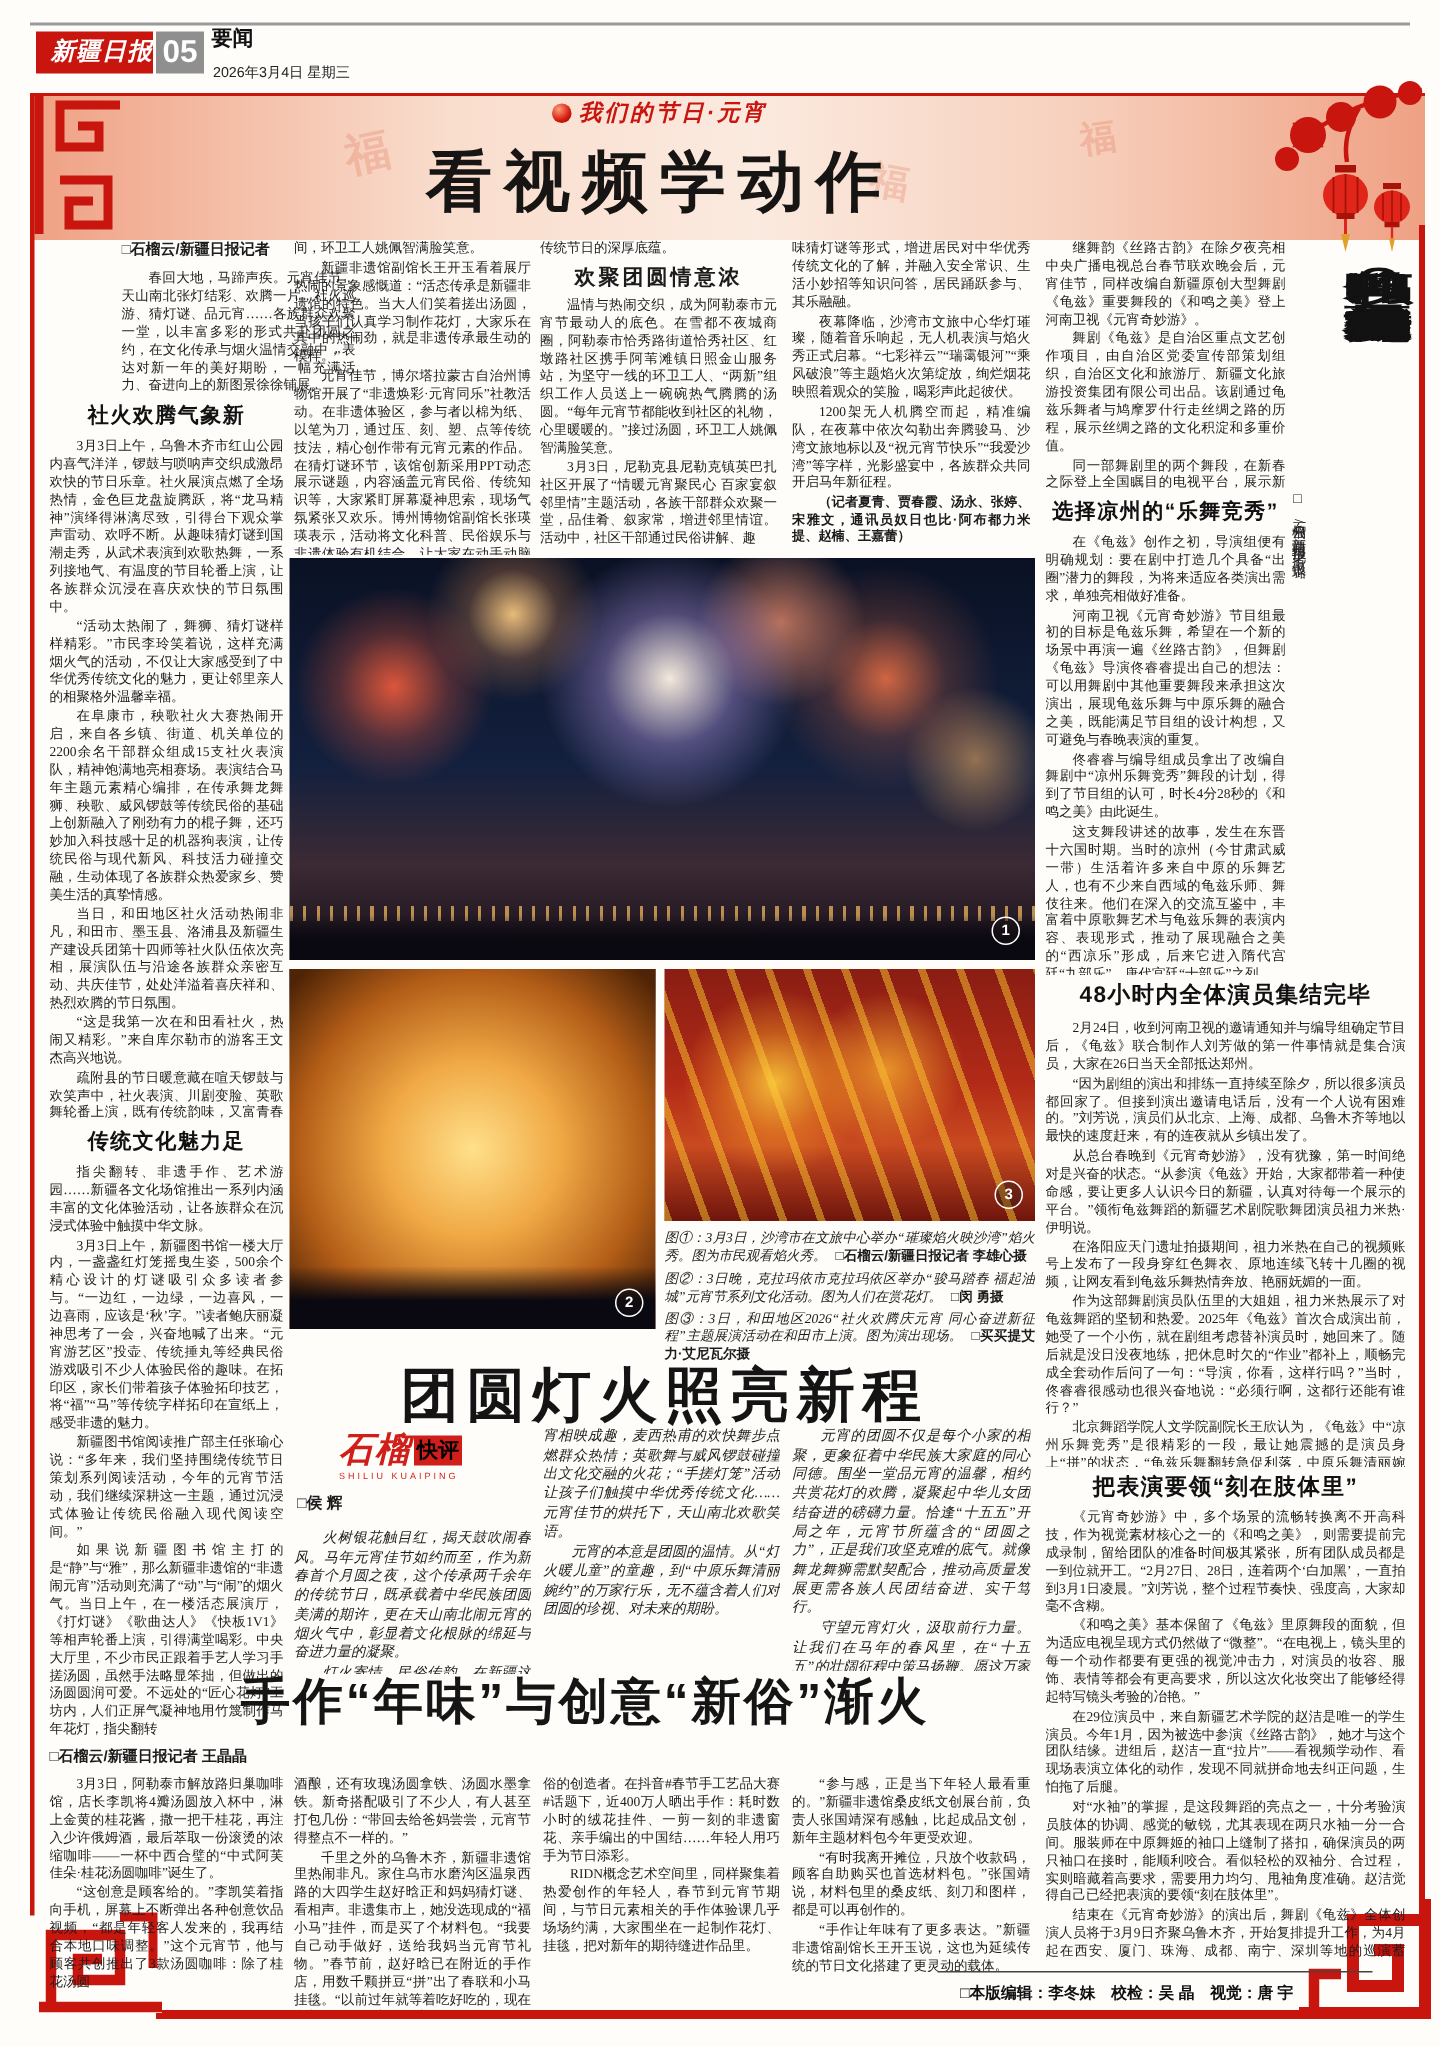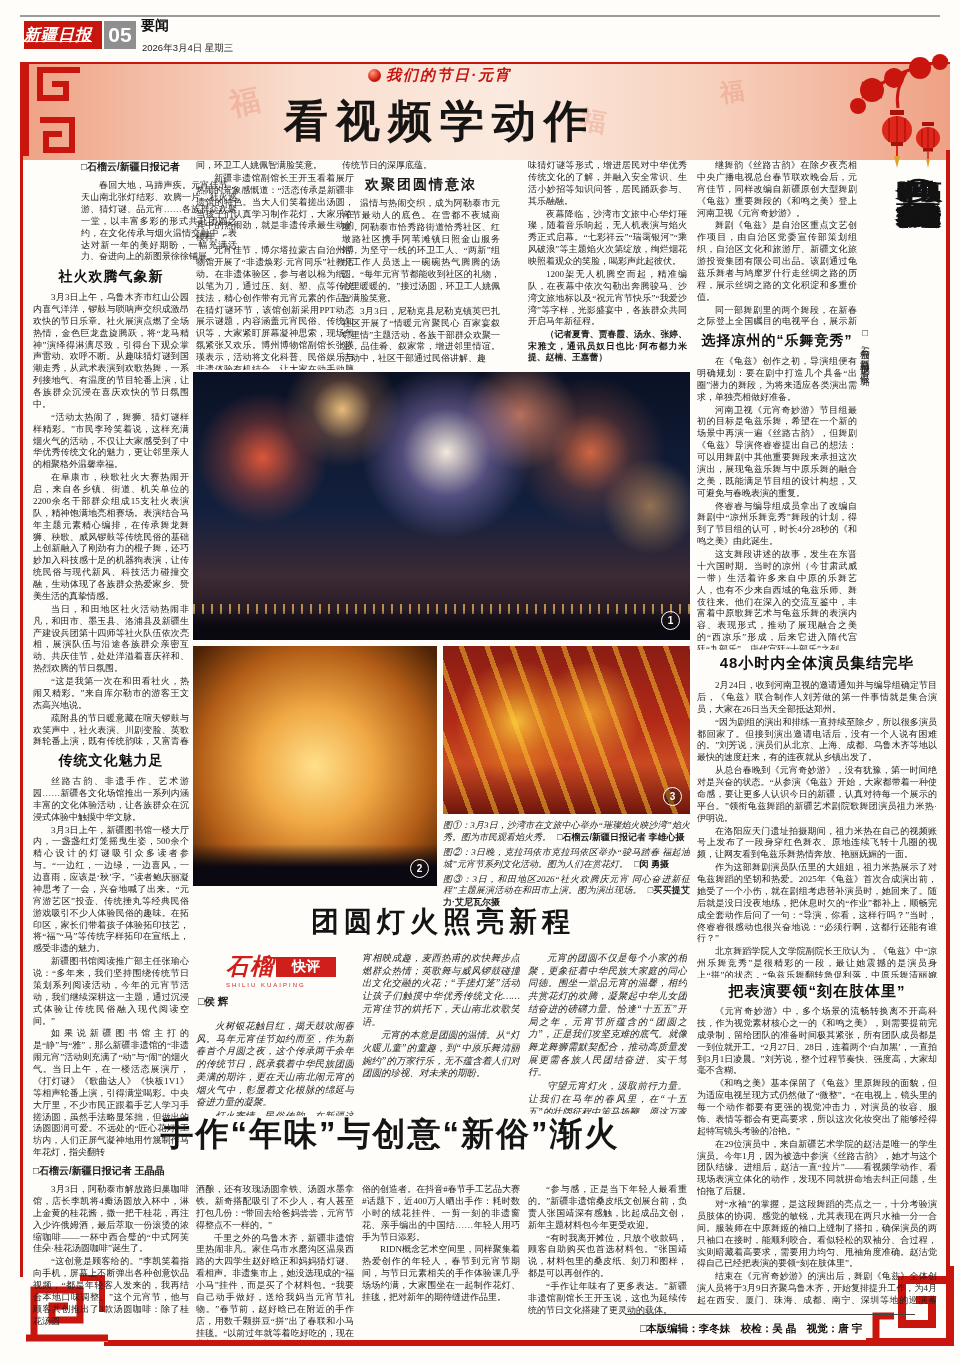--- a/index.html
+++ b/index.html
@@ -2,21 +2,21 @@
 <html><head>
 <meta charset="utf-8">
 <style>
   html,body{margin:0;padding:0;background:#e8e8e4;}
   #page{position:relative;width:960px;height:1364px;background:#fffdfa;overflow:hidden;
         font-family:"Liberation Serif","DejaVu Serif",serif;color:#1c1c1c;}
   .abs{position:absolute;}
   
   #toprule{left:20px;top:15px;width:920px;height:2px;background:#9a9a9a;}
   #mast-logo{left:24px;top:21px;width:78px;height:28px;background:#c8160f;color:#fff;
-     font-weight:bold;font-style:italic;font-size:16px;line-height:28px;text-align:left;letter-spacing:1px;text-decoration:underline;}
+     font-weight:bold;font-style:italic;font-size:16px;line-height:28px;text-align:right;letter-spacing:1px;}
   #mast-num{left:104px;top:21px;width:32px;height:28px;background:#8f8f8f;color:#fff;
      font-family:"Liberation Sans",sans-serif;font-size:21px;font-weight:bold;line-height:28px;text-align:center;}
   #mast-section{left:141px;top:17px;font-family:"Liberation Sans",sans-serif;font-size:14px;font-weight:bold;color:#111;}
   #mast-date{left:142px;top:42px;font-size:9.5px;color:#222;font-family:"Liberation Sans",sans-serif;}
   
   #banner{left:20px;top:62px;width:930px;height:96px;
      background:linear-gradient(90deg,#efa184 0%,#f9ddcd 30%,#fbeadf 52%,#f7d0bd 75%,#efa184 100%);
      border-top:2px solid #c8160f;}
   .wm{position:absolute;color:rgba(220,90,60,.22);font-weight:bold;}
   #banner-center{left:130px;top:66px;width:620px;text-align:center;}
@@ -70,25 +70,25 @@
     background:
      radial-gradient(circle at 30% 45%, rgba(255,210,60,.85), rgba(255,180,40,.35) 34px, transparent 62px),
      radial-gradient(circle at 60% 40%, rgba(255,190,50,.7), transparent 52px),
      repeating-linear-gradient(70deg, rgba(250,200,45,.5) 0 5px, rgba(0,0,0,0) 5px 24px),
      linear-gradient(180deg,#8a1d13 0%,#b22a17 45%,#c94a20 70%,#6f150d 100%);}
   .badge{position:absolute;width:17px;height:17px;border:1.5px solid #fff;border-radius:50%;
      color:#fff;background:rgba(30,20,20,.35);font-family:"Liberation Sans",sans-serif;
      font-size:10px;font-weight:bold;line-height:17px;text-align:center;}
   
   #comm-headline{left:196px;top:903px;width:494px;text-align:center;
-     font-family:"Liberation Sans",sans-serif;font-weight:bold;font-size:28px;letter-spacing:5px;color:#141414;}
+     font-family:"Liberation Sans",sans-serif;font-weight:bold;font-size:39px;letter-spacing:5px;color:#141414;}
   #comm-logo{left:226px;top:951px;width:130px;color:#d01f1a;}
   #comm-logo .script{font-style:italic;font-weight:bold;font-size:23px;letter-spacing:1px;}
-  #comm-logo .box{display:inline-block;background:#d01f1a;color:#ffffff;font-family:Liberation Sans, sans-serif;
-     font-weight:bold;font-size:14px;padding:1px 16px;margin-left:2px;vertical-align:3px;}
+  #comm-logo .box{display:inline-block;background:#d01f1a;color:#000000;font-family:Liberation Sans, sans-serif;
+     font-weight:bold;font-size:14px;padding:1px 2px;margin-left:2px;vertical-align:3px;}
   #comm-logo .sub{font-size:6px;letter-spacing:2px;font-family:"Liberation Sans",sans-serif;}
   #comm-byline{left:198px;top:995px;font-family:"Liberation Sans",sans-serif;font-weight:bold;font-size:10.5px;}
   
   #bottom-headline{left:85px;top:1112px;width:610px;text-align:center;
      font-family:"Liberation Sans",sans-serif;font-weight:bold;font-size:33px;letter-spacing:2px;color:#151515;}
   #bottom-byline{left:33px;top:1164px;font-family:"Liberation Sans",sans-serif;font-weight:bold;font-size:10px;}
   
   #vert-headline{left:890px;top:162px;width:54px;writing-mode:vertical-rl;
      font-family:"Liberation Sans",sans-serif;font-weight:bold;font-size:46px;line-height:1.05;
      transform:scaleY(.5);transform-origin:top center;color:#121212;}
@@ -190,31 +190,31 @@
   <div class="col" style="left:33px;top:292px;width:156px;height:456px;">
       <p class="t-p">3月3日上午，乌鲁木齐市红山公园内喜气洋洋，锣鼓与唢呐声交织成激昂欢快的节日乐章。社火展演点燃了全场热情，金色巨龙盘旋腾跃，将“龙马精神”演绎得淋漓尽致，引得台下观众掌声雷动、欢呼不断。从趣味猜灯谜到国潮走秀，从武术表演到欢歌热舞，一系列接地气、有温度的节目轮番上演，让各族群众沉浸在喜庆欢快的节日氛围中。</p>
       <p class="t-p">“活动太热闹了，舞狮、猜灯谜样样精彩。”市民李玲笑着说，这样充满烟火气的活动，不仅让大家感受到了中华优秀传统文化的魅力，更让邻里亲人的相聚格外温馨幸福。</p>
       <p class="t-p">在阜康市，秧歌社火大赛热闹开启，来自各乡镇、街道、机关单位的2200余名干部群众组成15支社火表演队，精神饱满地亮相赛场。表演结合马年主题元素精心编排，在传承舞龙舞狮、秧歌、威风锣鼓等传统民俗的基础上创新融入了刚劲有力的棍子舞，还巧妙加入科技感十足的机器狗表演，让传统民俗与现代新风、科技活力碰撞交融，生动体现了各族群众热爱家乡、赞美生活的真挚情感。</p>
       <p class="t-p">当日，和田地区社火活动热闹非凡，和田市、墨玉县、洛浦县及新疆生产建设兵团第十四师等社火队伍依次亮相，展演队伍与沿途各族群众亲密互动、共庆佳节，处处洋溢着喜庆祥和、热烈欢腾的节日氛围。</p>
       <p class="t-p">“这是我第一次在和田看社火，热闹又精彩。”来自库尔勒市的游客王文杰高兴地说。</p>
       <p class="t-p">疏附县的节日暖意藏在喧天锣鼓与欢笑声中，社火表演、川剧变脸、英歌舞轮番上演，既有传统韵味，又富青春朝气，架起粤新文化交融的桥梁，扭秧歌、划旱船、大头娃娃、毛驴舞等经典社火节目接连登场，演员诙谐灵动的表演引得现场观众喝彩不断，纷纷举起手机记录精彩瞬间。</p>
     </div>
   <div class="abs subhead" style="left:33px;top:752px;width:156px;">传统文化魅力足</div>
   <div class="col" style="left:33px;top:776px;width:156px;height:386px;">
-      <p class="t-p">丝路古韵、非遗手作、艺术游园……新疆各文化场馆推出一系列内涵丰富的文化体验活动，让各族群众在沉浸式体验中触摸中华文脉。</p>
+      <p class="t-p">指尖翻转、非遗手作、艺术游园……新疆各文化场馆推出一系列内涵丰富的文化体验活动，让各族群众在沉浸式体验中触摸中华文脉。</p>
       <p class="t-p">3月3日上午，新疆图书馆一楼大厅内，一盏盏红灯笼摇曳生姿，500余个精心设计的灯谜吸引众多读者参与。“一边红，一边绿，一边喜风，一边喜雨，应该是‘秋’字。”读者鲍庆丽凝神思考了一会，兴奋地喊了出来。“元宵游艺区”投壶、传统捶丸等经典民俗游戏吸引不少人体验民俗的趣味。在拓印区，家长们带着孩子体验拓印技艺，将“福”“马”等传统字样拓印在宣纸上，感受非遗的魅力。</p>
       <p class="t-p">新疆图书馆阅读推广部主任张瑜心说：“多年来，我们坚持围绕传统节日策划系列阅读活动，今年的元宵节活动，我们继续深耕这一主题，通过沉浸式体验让传统民俗融入现代阅读空间。”</p>
       <p class="t-p">如果说新疆图书馆主打的是“静”与“雅”，那么新疆非遗馆的“非遗闹元宵”活动则充满了“动”与“闹”的烟火气。当日上午，在一楼活态展演厅，《打灯谜》《歌曲达人》《快板1V1》等相声轮番上演，引得满堂喝彩。中央大厅里，不少市民正跟着手艺人学习手搓汤圆，虽然手法略显笨拙，但做出的汤圆圆润可爱。不远处的“匠心花灯”工坊内，人们正屏气凝神地用竹篾制作马年花灯，指尖翻转</p>
     </div>
   <div class="col" style="left:196px;top:160px;width:158px;height:210px;">
       <p class="t-cont">间，环卫工人姚佩智满脸笑意。</p>
       <p class="t-p">新疆非遗馆副馆长王开玉看着展厅热闹的景象感慨道：“活态传承是新疆非遗馆的特色。当大人们笑着搓出汤圆，当孩子们认真学习制作花灯，大家乐在其中的热闹劲，就是非遗传承最生动的模样。”</p>
       <p class="t-p">元宵佳节，博尔塔拉蒙古自治州博物馆开展了“非遗焕彩·元宵同乐”社教活动。在非遗体验区，参与者以棉为纸、以笔为刀，通过压、刻、塑、点等传统技法，精心创作带有元宵元素的作品。在猜灯谜环节，该馆创新采用PPT动态展示谜题，内容涵盖元宵民俗、传统知识等，大家紧盯屏幕凝神思索，现场气氛紧张又欢乐。博州博物馆副馆长张瑛瑛表示，活动将文化科普、民俗娱乐与非遗体验有机结合，让大家在动手动脑中感受</p>
     </div>
-  <div class="col" style="left:342px;top:160px;width:158px;height:210px;">
+  <div class="col" style="left:360px;top:160px;width:158px;height:210px;">
       <p class="t-cont">传统节日的深厚底蕴。</p>
       <h3 class="t-h">欢聚团圆情意浓</h3>
       <p class="t-p">温情与热闹交织，成为阿勒泰市元宵节最动人的底色。在雪都不夜城商圈，阿勒泰市恰秀路街道恰秀社区、红墩路社区携手阿苇滩镇日照金山服务站，为坚守一线的环卫工人、“两新”组织工作人员送上一碗碗热气腾腾的汤圆。“每年元宵节都能收到社区的礼物，心里暖暖的。”接过汤圆，环卫工人姚佩智满脸笑意。</p>
       <p class="t-p">3月3日，尼勒克县尼勒克镇英巴扎社区开展了“情暖元宵聚民心 百家宴叙邻里情”主题活动，各族干部群众欢聚一堂，品佳肴、叙家常，增进邻里情谊。活动中，社区干部通过民俗讲解、趣</p>
     </div>
   <div class="col" style="left:528px;top:160px;width:159px;height:210px;">
       <p class="t-cont">味猜灯谜等形式，增进居民对中华优秀传统文化的了解，并融入安全常识、生活小妙招等知识问答，居民踊跃参与、其乐融融。</p>
       <p class="t-p">夜幕降临，沙湾市文旅中心华灯璀璨，随着音乐响起，无人机表演与焰火秀正式启幕。“七彩祥云”“瑞霭银河”“乘风破浪”等主题焰火次第绽放，绚烂烟花映照着观众的笑脸，喝彩声此起彼伏。</p>
       <p class="t-p">1200架无人机腾空而起，精准编队，在夜幕中依次勾勒出奔腾骏马、沙湾文旅地标以及“祝元宵节快乐”“我爱沙湾”等字样，光影盛宴中，各族群众共同开启马年新征程。</p>
       <p class="t-tail">（记者夏青、贾春霞、汤永、张婷、宋雅文，通讯员奴日也比·阿布都力米提、赵楠、王嘉蕾）</p>

